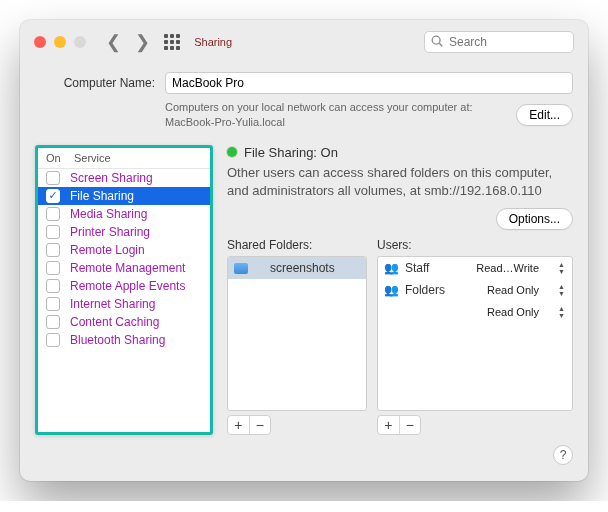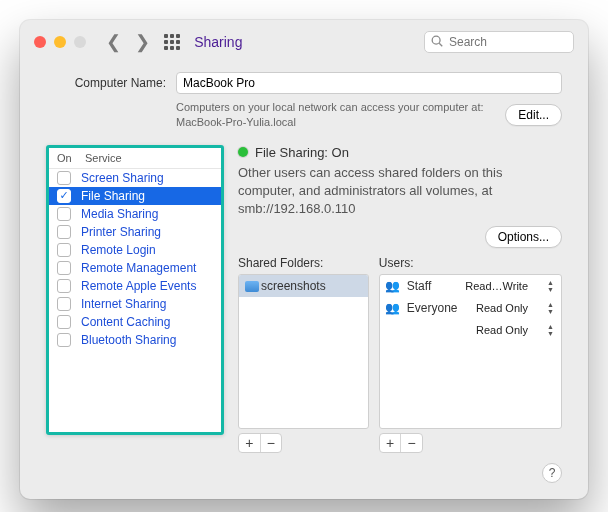--- a/index.html
+++ b/index.html
@@ -6,54 +6,54 @@
 body { background: #fff; padding: 20px; }
 .window { width: 568px; background: #ececec; border-radius: 10px; box-shadow: 0 25px 50px rgba(0,0,0,0.35), 0 0 0 1px rgba(0,0,0,0.08); overflow: hidden; }
 .titlebar { height: 44px; display: flex; align-items: center; padding: 0 14px; gap: 14px; }
 .traffic { display: flex; gap: 8px; }
 .dot { width: 12px; height: 12px; border-radius: 50%; }
 .dot.r { background:#ff5f56; } .dot.y { background:#ffbd2e; } .dot.g { background:#d9d9d9; }
 .navarrows { display: flex; gap: 14px; color:#7a7a7a; font-size:18px; margin-left:6px;}
 .navarrows span { cursor:default; }
 .gridicon { display:grid; grid-template-columns:repeat(3,4px); grid-template-rows:repeat(3,4px); gap:2px; }
 .gridicon i { width:4px; height:4px; background:#555; border-radius:1px;}
-.title { font-size:14px; color:#4c1d95; }
+.title { font-size:11px; color:#7f1d1d; }
 .searchwrap { margin-left:auto; position:relative; }
 .search { width:150px; height:22px; border-radius:5px; border:1px solid #cfcfcf; background:#fff; padding-left:24px; font-size:12px; color:#888;}
 .mag { position:absolute; left:6px; top:3px; width:14px; height:14px; color:#8a8a8a;}
-.body { padding: 8px 26px 16px; font-size:12px; color:#333; }
+.body { padding: 8px 15px 16px; font-size:12px; color:#333; }
 .row { display:flex; align-items:center; gap:10px; }
 .label { width:120px; text-align:right; font-size:12px; }
 .nameinput { flex:1; height:22px; border:1px solid #cccccc; border-radius:4px; padding:0 6px; font-size:12px; background:#fff;}
 .subrow { display:flex; align-items:center; gap:10px; margin-top:6px;}
 .subrow .help { font-size:11px; color:#666; line-height:1.4; flex:1;}
 .btn { height:22px; padding:0 12px; border:1px solid #c9c9c9; border-radius:11px; background:#fff; font-size:12px; box-shadow:0 1px 0 rgba(0,0,0,0.03);}
 .main { display:flex; gap:14px; margin-top:14px;}
 .services { width:178px; border:3px solid #14b8a6; border-radius:3px; background:#fff; height:290px; overflow:hidden; box-shadow:0 1px 4px rgba(0,0,0,0.15);}
 .svc-head { display:flex; padding:4px 6px 4px 8px; font-size:11px; color:#555; border-bottom:1px solid #e6e6e6;}
 .svc-head .on{ width:28px;} .svc-head .s{flex:1;}
 .svc-list { }
-.svc-item { display:flex; align-items:center; height:18px; padding:0 6px 0 8px; font-size:12px; color:#1d4ed8;}
+.svc-item { display:flex; align-items:center; height:18px; padding:0 6px 0 8px; font-size:12px; color:#a21caf;}
 .svc-item .chk { width:14px; height:14px; border:1px solid #b8b8b8; border-radius:3px; margin-right:10px; background:#fff; display:flex; align-items:center; justify-content:center;}
 .svc-item.sel { background:#1768e5; color:#fff;}
 .svc-item.sel .chk { background:#fff; border-color:#fff; color:#1768e5;}
 .chkmark { font-size:11px; line-height:1; }
 .svc-item.sel .chkmark { color:#1768e5;}
 .right { flex:1; display:flex; flex-direction:column;}
 .statusline { display:flex; align-items:center; gap:7px;}
 .led { width:10px; height:10px; border-radius:50%; background:#2bbf3a; box-shadow:0 0 0 1px rgba(0,0,0,0.1);}
 .statuslbl { font-size:13px; }
 .desc { font-size:13px; color:#555; margin-top:4px; line-height:1.4;}
 .optrow { display:flex; justify-content:flex-end; margin-top:8px;}
 .lists { display:flex; gap:10px; margin-top:8px;}
 .col { flex:1; display:flex; flex-direction:column;}
 .col.users { flex:1.4;}
 .colhead { font-size:12px; margin-bottom:4px;}
 .listbox { height:155px; border:1px solid #cfcfcf; background:#fff; border-radius:3px; overflow:hidden;}
-.frow { display:flex; align-items:center; height:22px; padding:0 6px; font-size:12px; gap:2px;}
+.frow { display:flex; align-items:center; height:22px; padding:0 6px; font-size:12px; gap:22px;}
 .frow.sel { background:#cdd8e6;}
 .foldericn { width:14px; height:11px; background:linear-gradient(#6db3f2,#3e8bd6); border-radius:2px; position:relative; display:inline-block;}
 .urow { display:flex; align-items:center; height:22px; padding:0 6px; font-size:12px; gap:6px;}
 .uperm { margin-left:auto; font-size:11px; color:#222; display:flex; align-items:center; gap:19px;}
 .ud { width:8px; display:flex; flex-direction:column; font-size:7px; line-height:1; color:#555;}
 .plusminus { display:flex; margin-top:4px; border:1px solid #cfcfcf; border-radius:4px; width:44px; background:#fff; height:20px;}
 .plusminus button { flex:1; border:none; background:transparent; font-size:14px; color:#444; line-height:1;}
 .plusminus button:first-child { border-right:1px solid #d6d6d6;}
 .helpbtn { margin-left:auto; margin-top:10px; width:20px; height:20px; border-radius:50%; border:1px solid #c9c9c9; background:#fff; font-size:12px; color:#555; display:flex; align-items:center; justify-content:center;}
 .usericon { font-size:12px; color:#444;}
@@ -189,21 +189,21 @@
                   <span class="uperm">
                     <span>Read…Write</span>
                     <span class="ud">
                       <span>▲</span>
                       <span>▼</span>
                     </span>
                   </span>
                 </div>
                 <div class="urow">
                   <span class="usericon">👥</span>
-                  <span>Everyone</span>
+                  <span>Folders</span>
                   <span class="uperm">
                     <span>Read Only</span>
                     <span class="ud">
                       <span>▲</span>
                       <span>▼</span>
                     </span>
                   </span>
                 </div>
                 <div class="urow">
                   <span style="flex: 1 1 0%;"></span>

